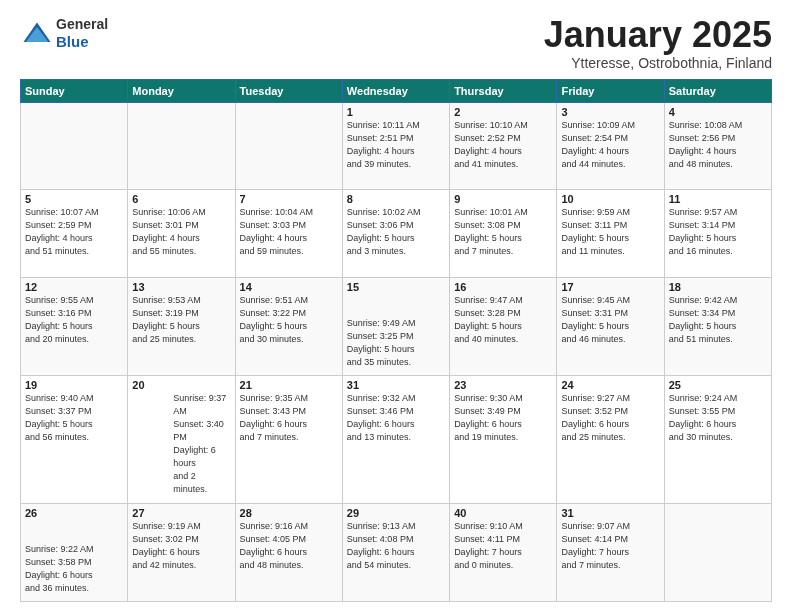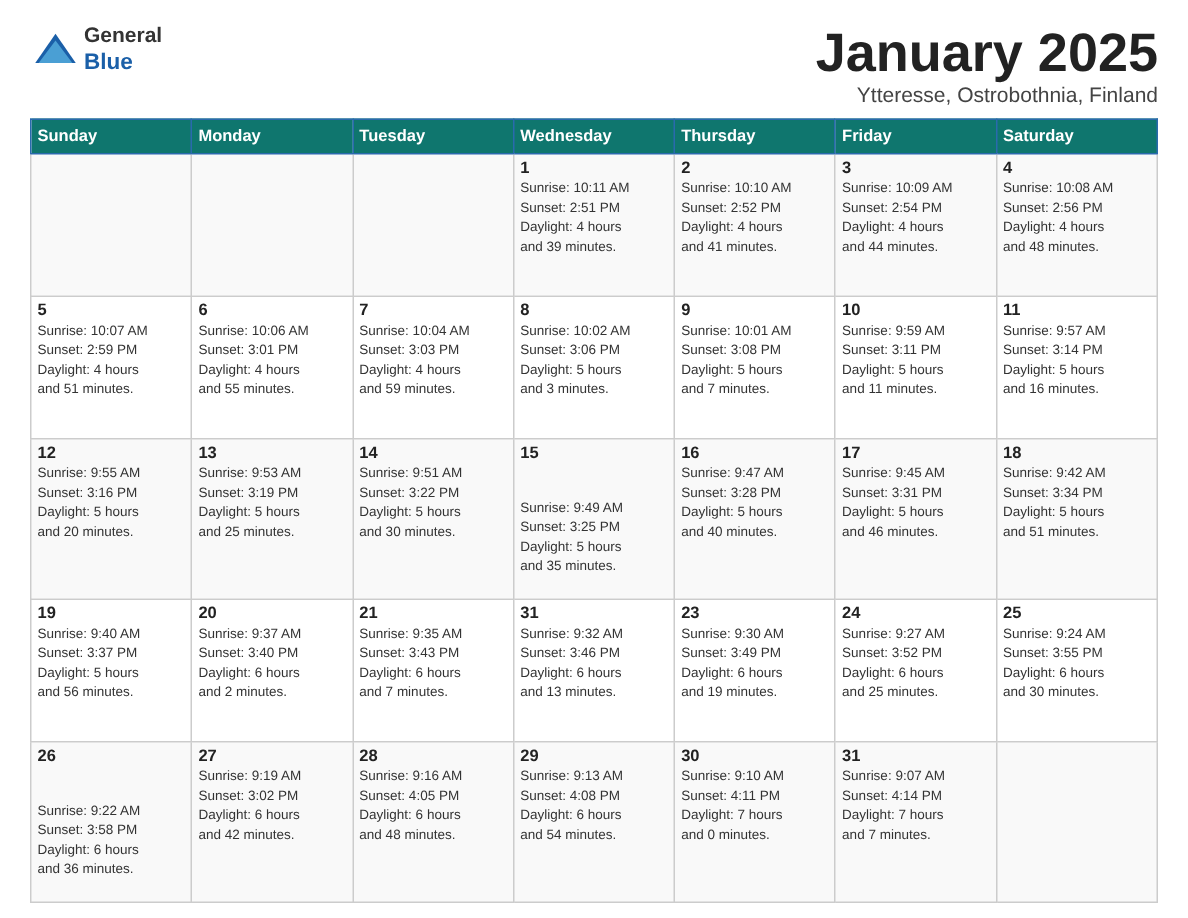--- a/index.html
+++ b/index.html
@@ -258,21 +258,21 @@
         <tr>
           <td>
             <span class="day-number">19</span>
             <div class="day-detail" style="white-space: pre-line;">Sunrise: 9:40 AM
 Sunset: 3:37 PM
 Daylight: 5 hours
 and 56 minutes.</div>
           </td>
           <td>
             <span class="day-number">20</span>
-            <div class="day-detail" style="white-space: pre-line;">Sunrise: 9:37 AM
+            <div class="day-detail" style="white-space: pre-line; margin-left: 41px;">Sunrise: 9:37 AM
 Sunset: 3:40 PM
 Daylight: 6 hours
 and 2 minutes.</div>
           </td>
           <td>
             <span class="day-number">21</span>
             <div class="day-detail" style="white-space: pre-line;">Sunrise: 9:35 AM
 Sunset: 3:43 PM
 Daylight: 6 hours
 and 7 minutes.</div>
@@ -329,21 +329,21 @@
 and 48 minutes.</div>
           </td>
           <td>
             <span class="day-number">29</span>
             <div class="day-detail" style="white-space: pre-line;">Sunrise: 9:13 AM
 Sunset: 4:08 PM
 Daylight: 6 hours
 and 54 minutes.</div>
           </td>
           <td>
-            <span class="day-number">30</span>
+            <span class="day-number">40</span>
             <div class="day-detail" style="white-space: pre-line;">Sunrise: 9:10 AM
 Sunset: 4:11 PM
 Daylight: 7 hours
 and 0 minutes.</div>
           </td>
           <td>
             <span class="day-number">31</span>
             <div class="day-detail" style="white-space: pre-line;">Sunrise: 9:07 AM
 Sunset: 4:14 PM
 Daylight: 7 hours

